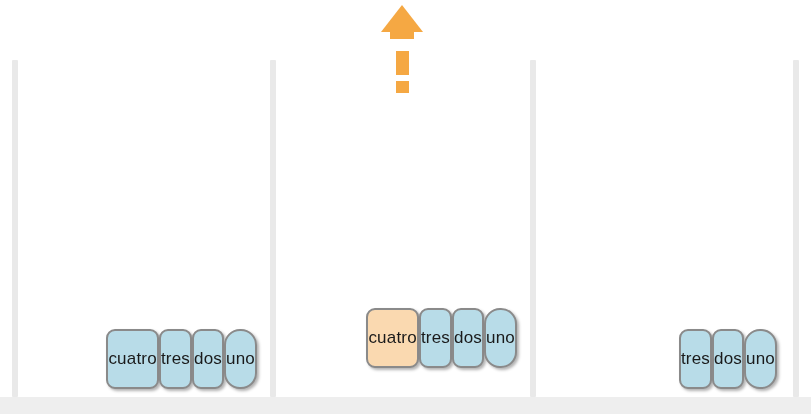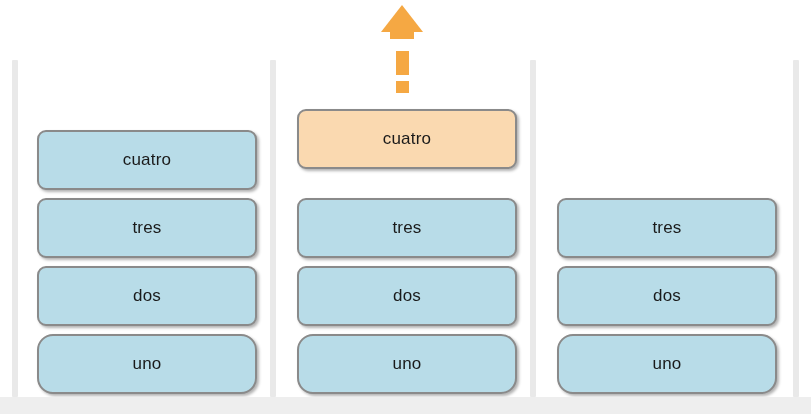--- a/index.html
+++ b/index.html
@@ -36,21 +36,20 @@
     height: 337px;
     background: #e9e9e9;
     border-radius: 1px;
   }
   
   .column {
     position: absolute;
     bottom: 17px;
     width: 220px;
     display: flex;
-    flex-direction: column;
     justify-content: flex-end;
     align-items: stretch;
   }
   
   .box {
     position: relative;
     height: 60px;
     margin-bottom: 8px;
     border: 2px solid #8a8a8a;
     border-radius: 9px;

